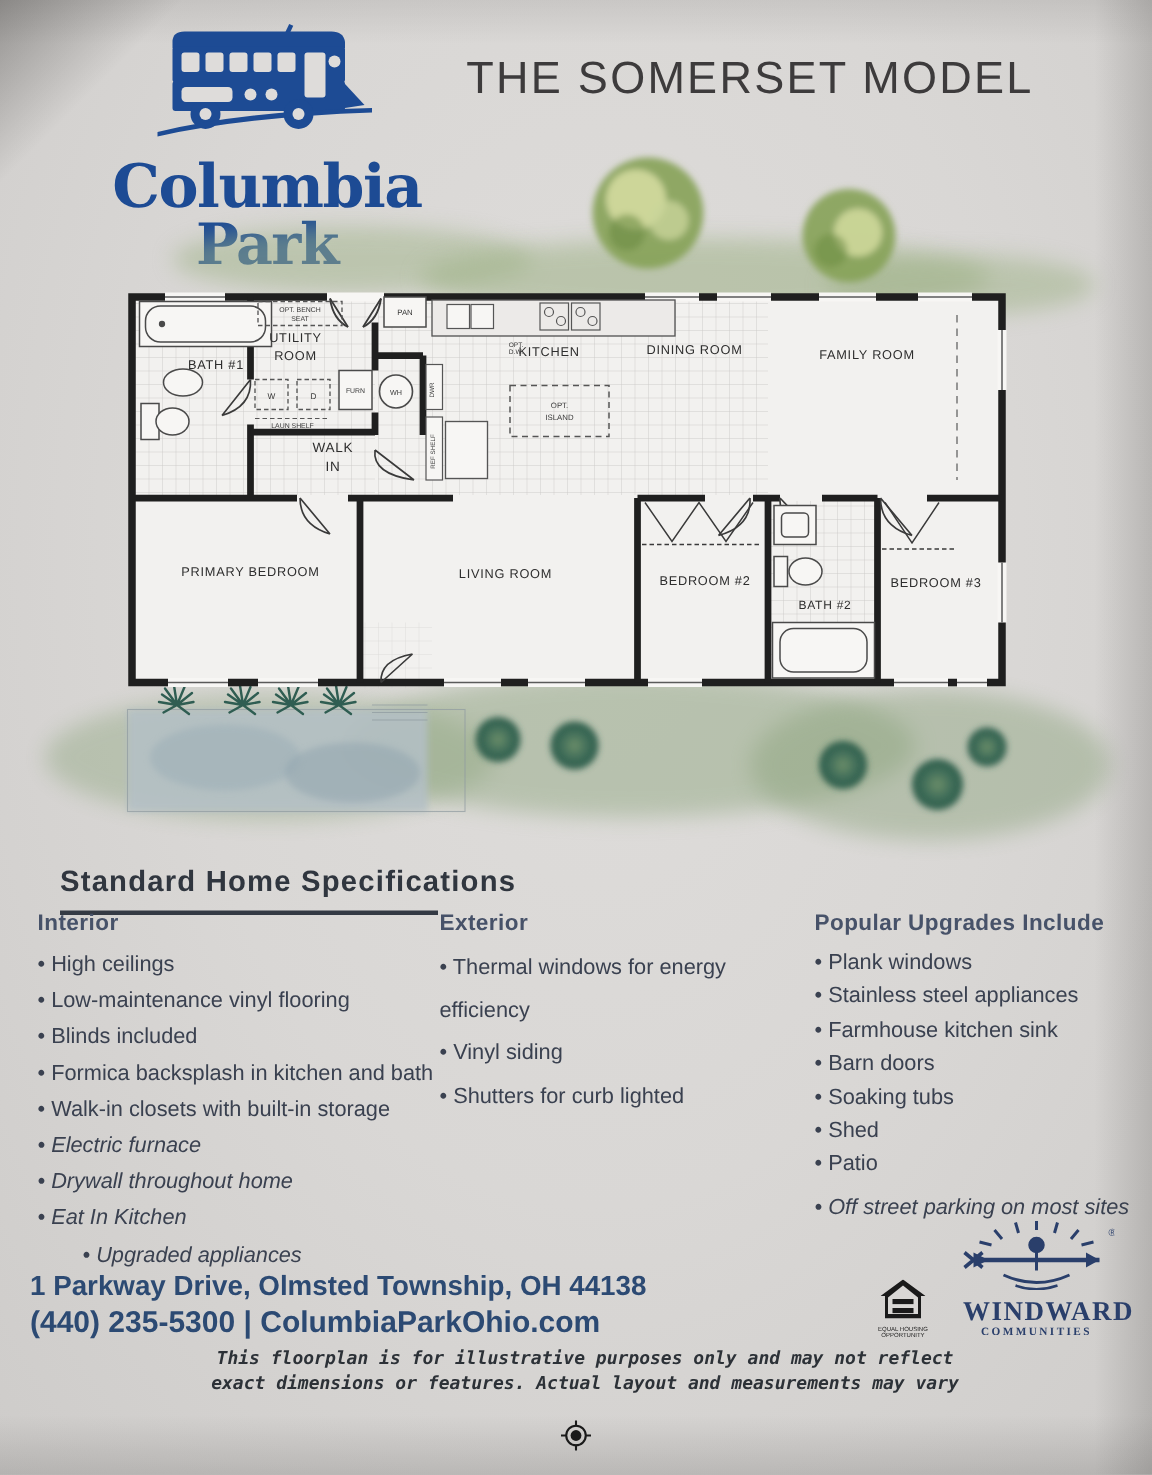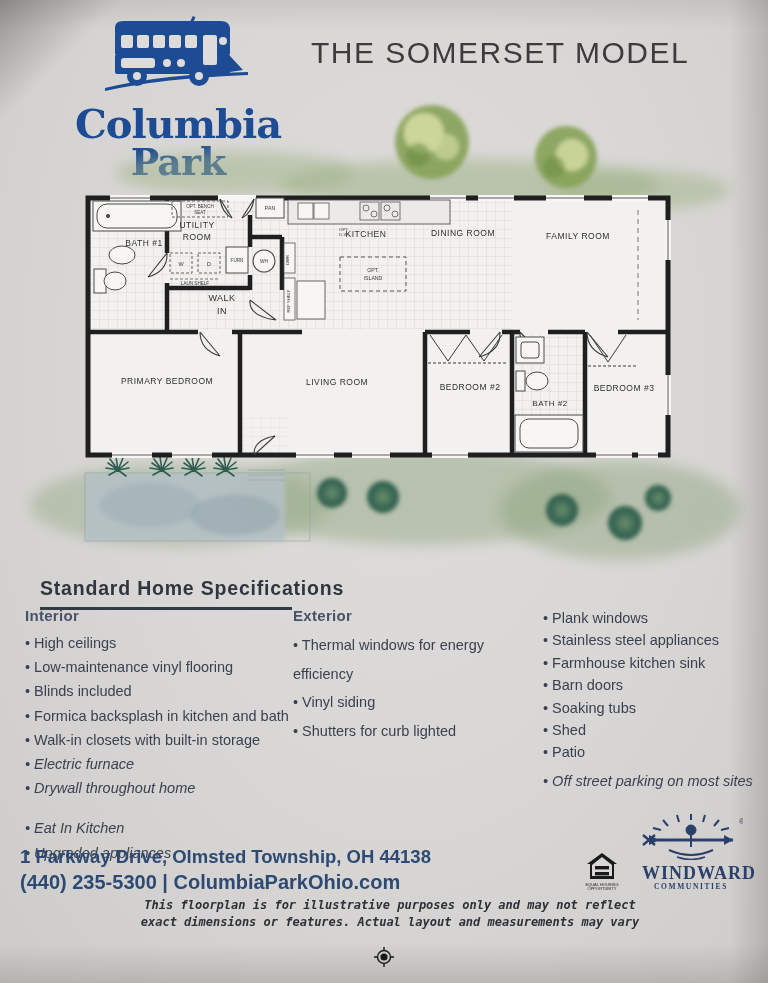--- a/index.html
+++ b/index.html
@@ -297,33 +297,34 @@
   <div class="col col-interior">
     <h3>Interior</h3>
     <ul>
         <li>High ceilings</li>
         <li>Low-maintenance vinyl flooring</li>
         <li>Blinds included</li>
         <li>Formica backsplash in kitchen and bath</li>
         <li>Walk-in closets with built-in storage</li>
         <li style="font-style: italic;">Electric furnace</li>
         <li style="font-style: italic;">Drywall throughout home</li>
-        <li style="font-style: italic; margin-top: 16px;">Eat In Kitchen</li>
-        <li style="font-style: italic;">Upgraded appliances</li>
+        <li style="font-style: italic;">Eat In Kitchen</li>
+        <li style="font-style: italic; margin-left: 30px;">Upgraded appliances</li>
       </ul>
   </div>
   <div class="col col-exterior">
     <h3>Exterior</h3>
     <ul>
         <li>Thermal windows for energy efficiency</li>
         <li>Vinyl siding</li>
         <li>Shutters for curb lighted</li>
       </ul>
   </div>
   <div class="col col-upgrades">
+    <h3>Popular Upgrades Include</h3>
     <ul>
         <li>Plank windows</li>
         <li>Stainless steel appliances</li>
         <li>Farmhouse kitchen sink</li>
         <li>Barn doors</li>
         <li>Soaking tubs</li>
         <li>Shed</li>
         <li>Patio</li>
       </ul>
     <div class="footnote">Off street parking on most sites</div>

